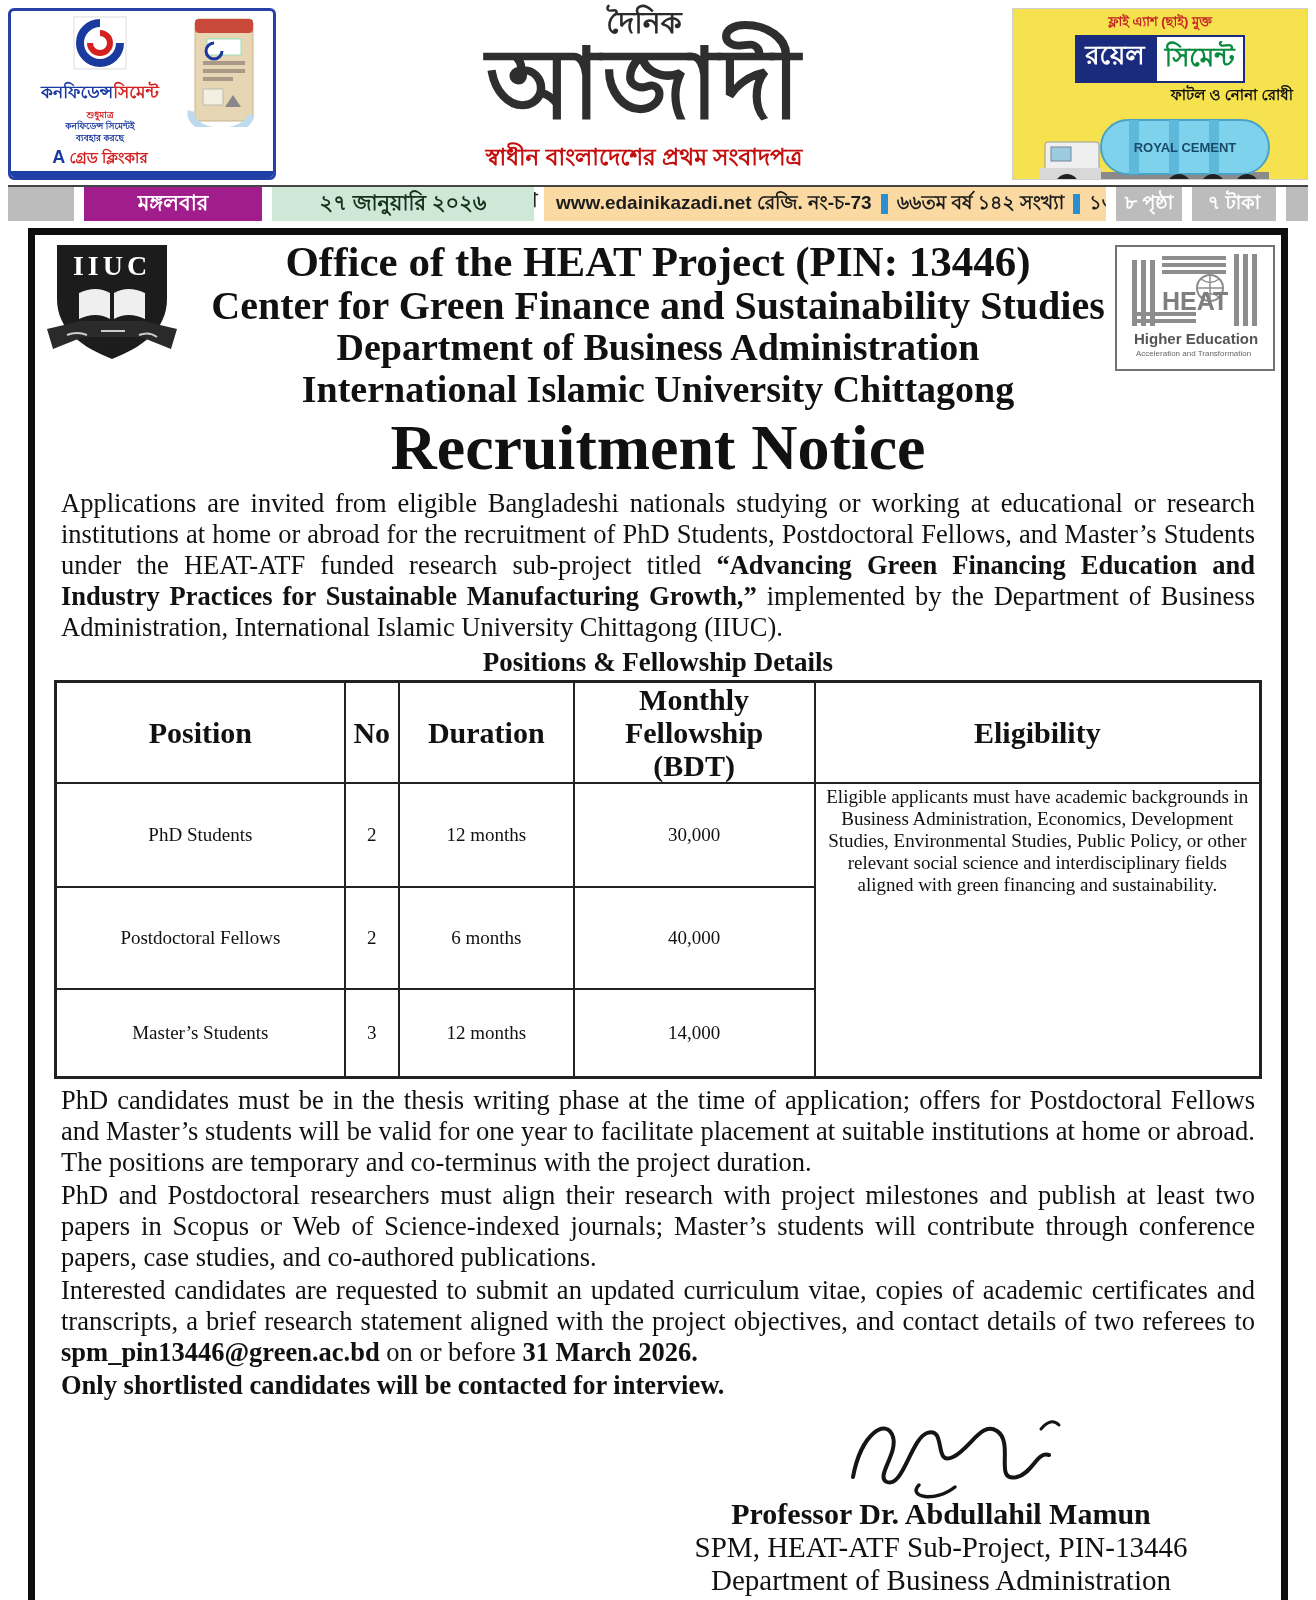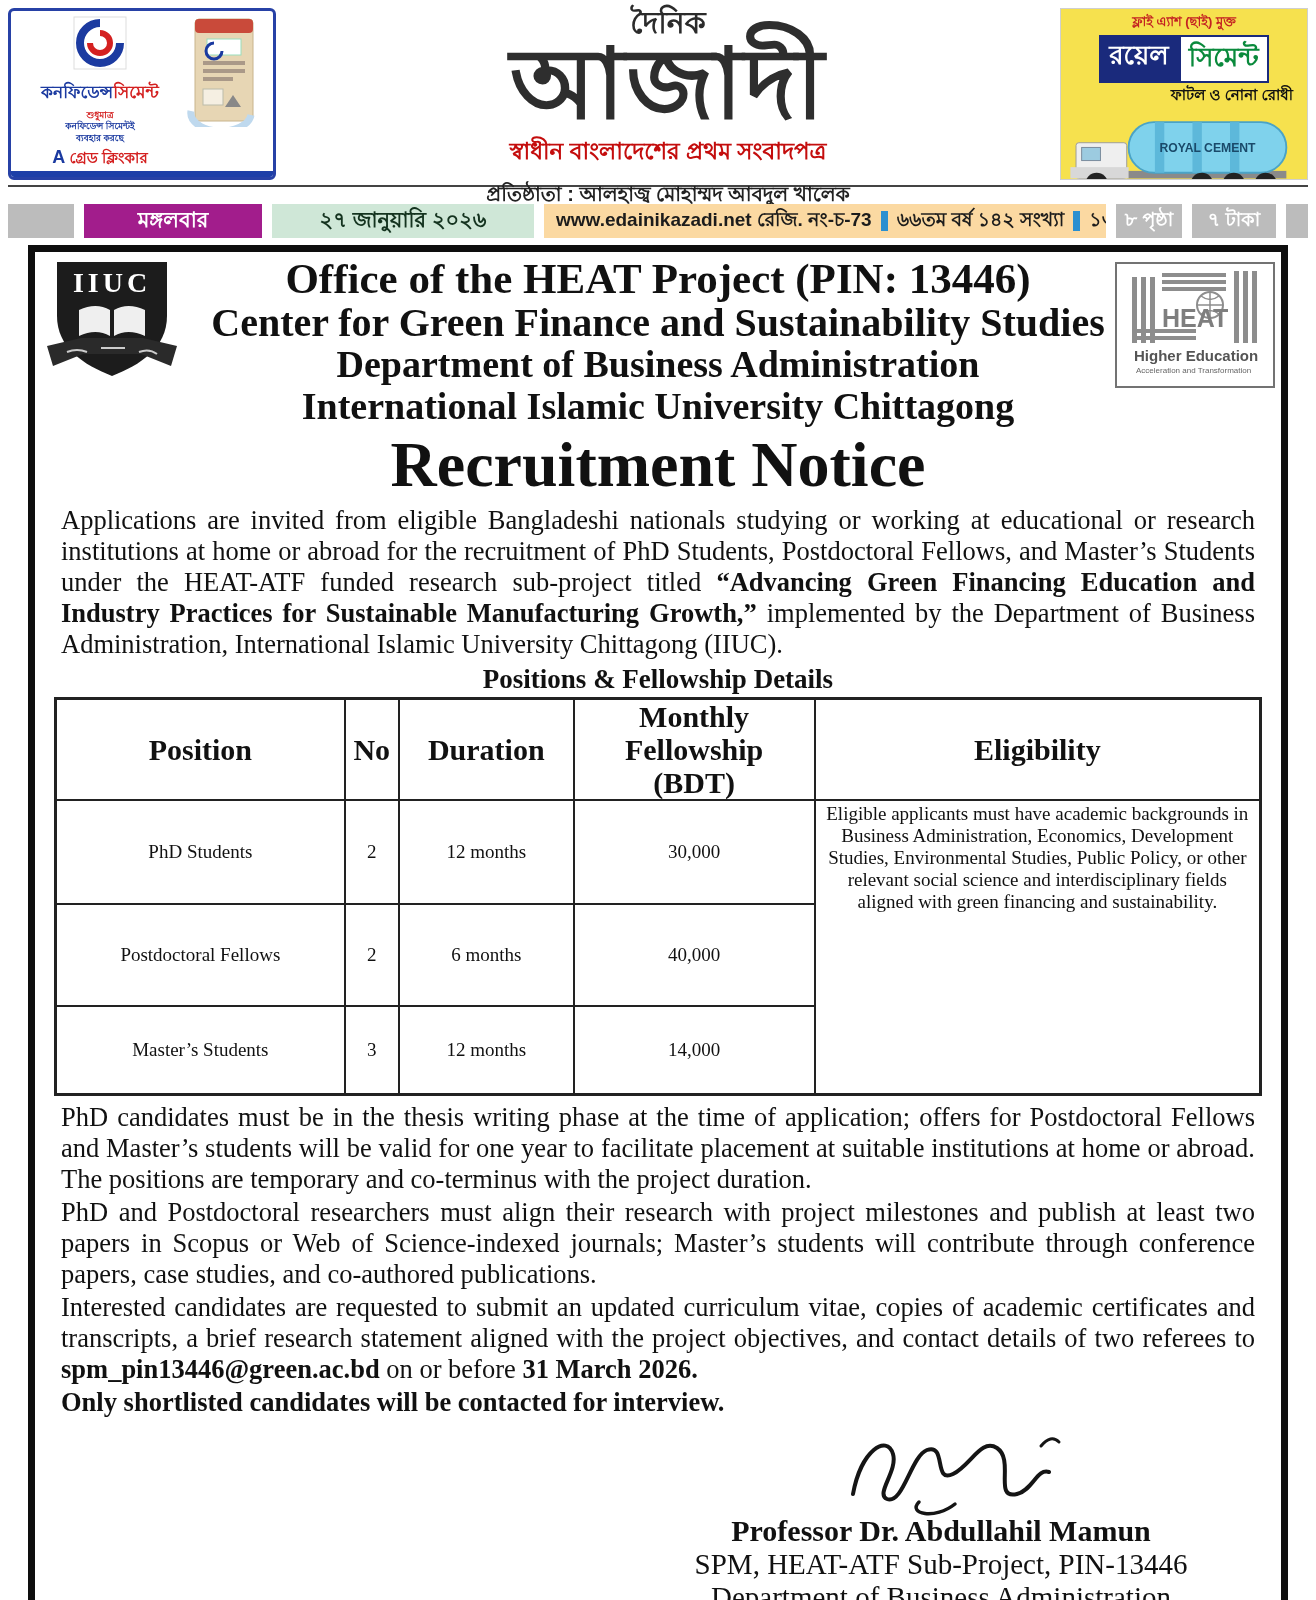--- a/index.html
+++ b/index.html
@@ -25,36 +25,36 @@
   .conf-grade{font-size:15px;font-weight:bold;color:#d42020;margin-top:2px;}
   .conf-grade .ga{color:#1b3aa0;font-size:18px;}
   .ad-conf-bag{width:86px;position:relative;}
   .conf-phone{background:#1d3fa8;color:#fff;font-family:"Liberation Sans",sans-serif;
     font-weight:bold;font-size:24px;text-align:center;padding:2px 0 4px 0;letter-spacing:1px;}
 
   
   .mast{flex:1;display:flex;flex-direction:column;align-items:center;justify-content:flex-start;}
   .mast-small{font-size:30px;font-weight:bold;color:#2b2b2b;line-height:1;}
   .mast-big{font-size:98px;font-weight:bold;color:#2e2e2e;line-height:0.95;letter-spacing:2px;}
-  .mast-tag{color:#c40d0d;font-weight:bold;font-size:23px;margin-top:2px;}
+  .mast-tag{color:#c40d0d;font-weight:bold;font-size:23px;margin-top:8px;}
   .mast-founder{color:#222;font-weight:bold;font-size:20px;margin-top:7px;}
 
   
-  .ad-royal{width:248px;box-sizing:border-box;background:#f6e14e;border:1px solid #cfcfcf;
+  .ad-royal{width:296px;box-sizing:border-box;background:#f6e14e;border:1px solid #cfcfcf;
     display:flex;flex-direction:column;overflow:hidden;position:relative;padding-top:3px;}
   .royal-top{color:#c42222;font-weight:bold;font-size:13px;text-align:center;font-family:"Liberation Sans",sans-serif;}
   .royal-brandrow{display:flex;justify-content:center;gap:0;margin-top:2px;}
   .royal-w1{background:#1a2a7c;color:#fff;font-weight:bold;font-size:26px;padding:0 10px;font-family:"Liberation Sans",sans-serif;}
   .royal-w2{background:#fff;border:2px solid #1a2a7c;color:#0a8a3c;font-weight:bold;font-size:26px;padding:0 8px;font-family:"Liberation Sans",sans-serif;}
   .royal-sub{color:#111;font-weight:bold;font-size:15px;text-align:right;padding-right:14px;font-family:"Liberation Sans",sans-serif;}
   .royal-truck{flex:1;display:flex;align-items:flex-start;justify-content:center;}
 
   
   .dateline{display:flex;align-items:stretch;gap:10px;margin:5px 8px 0 8px;height:34px;
-    border-top:2px solid #444;padding-top:17px;box-sizing:content-box;
+    border-top:2px solid #444;padding-top:0;box-sizing:content-box;
     font-family:"Liberation Sans",sans-serif;}
   .dl-box{display:flex;align-items:center;justify-content:center;font-weight:bold;}
   .dl-stub1{width:66px;background:#bcbcbc;}
   .dl-day{width:178px;background:#a21d8c;color:#fff;font-size:21px;}
   .dl-date{width:262px;background:#cfe7d7;color:#14331f;font-size:21px;}
   .dl-info{flex:1;background:#fbd9a2;color:#1c1c1c;font-size:19px;justify-content:flex-start;
     padding:0 12px;white-space:nowrap;overflow:hidden;}
   .dl-sep{display:inline-block;width:7px;height:20px;background:#2a8fd0;margin:0 9px;flex:none;}
   .dl-pages{width:66px;background:#bcbcbc;color:#fff;font-size:19px;}
   .dl-price{width:84px;background:#bcbcbc;color:#fff;font-size:19px;}

